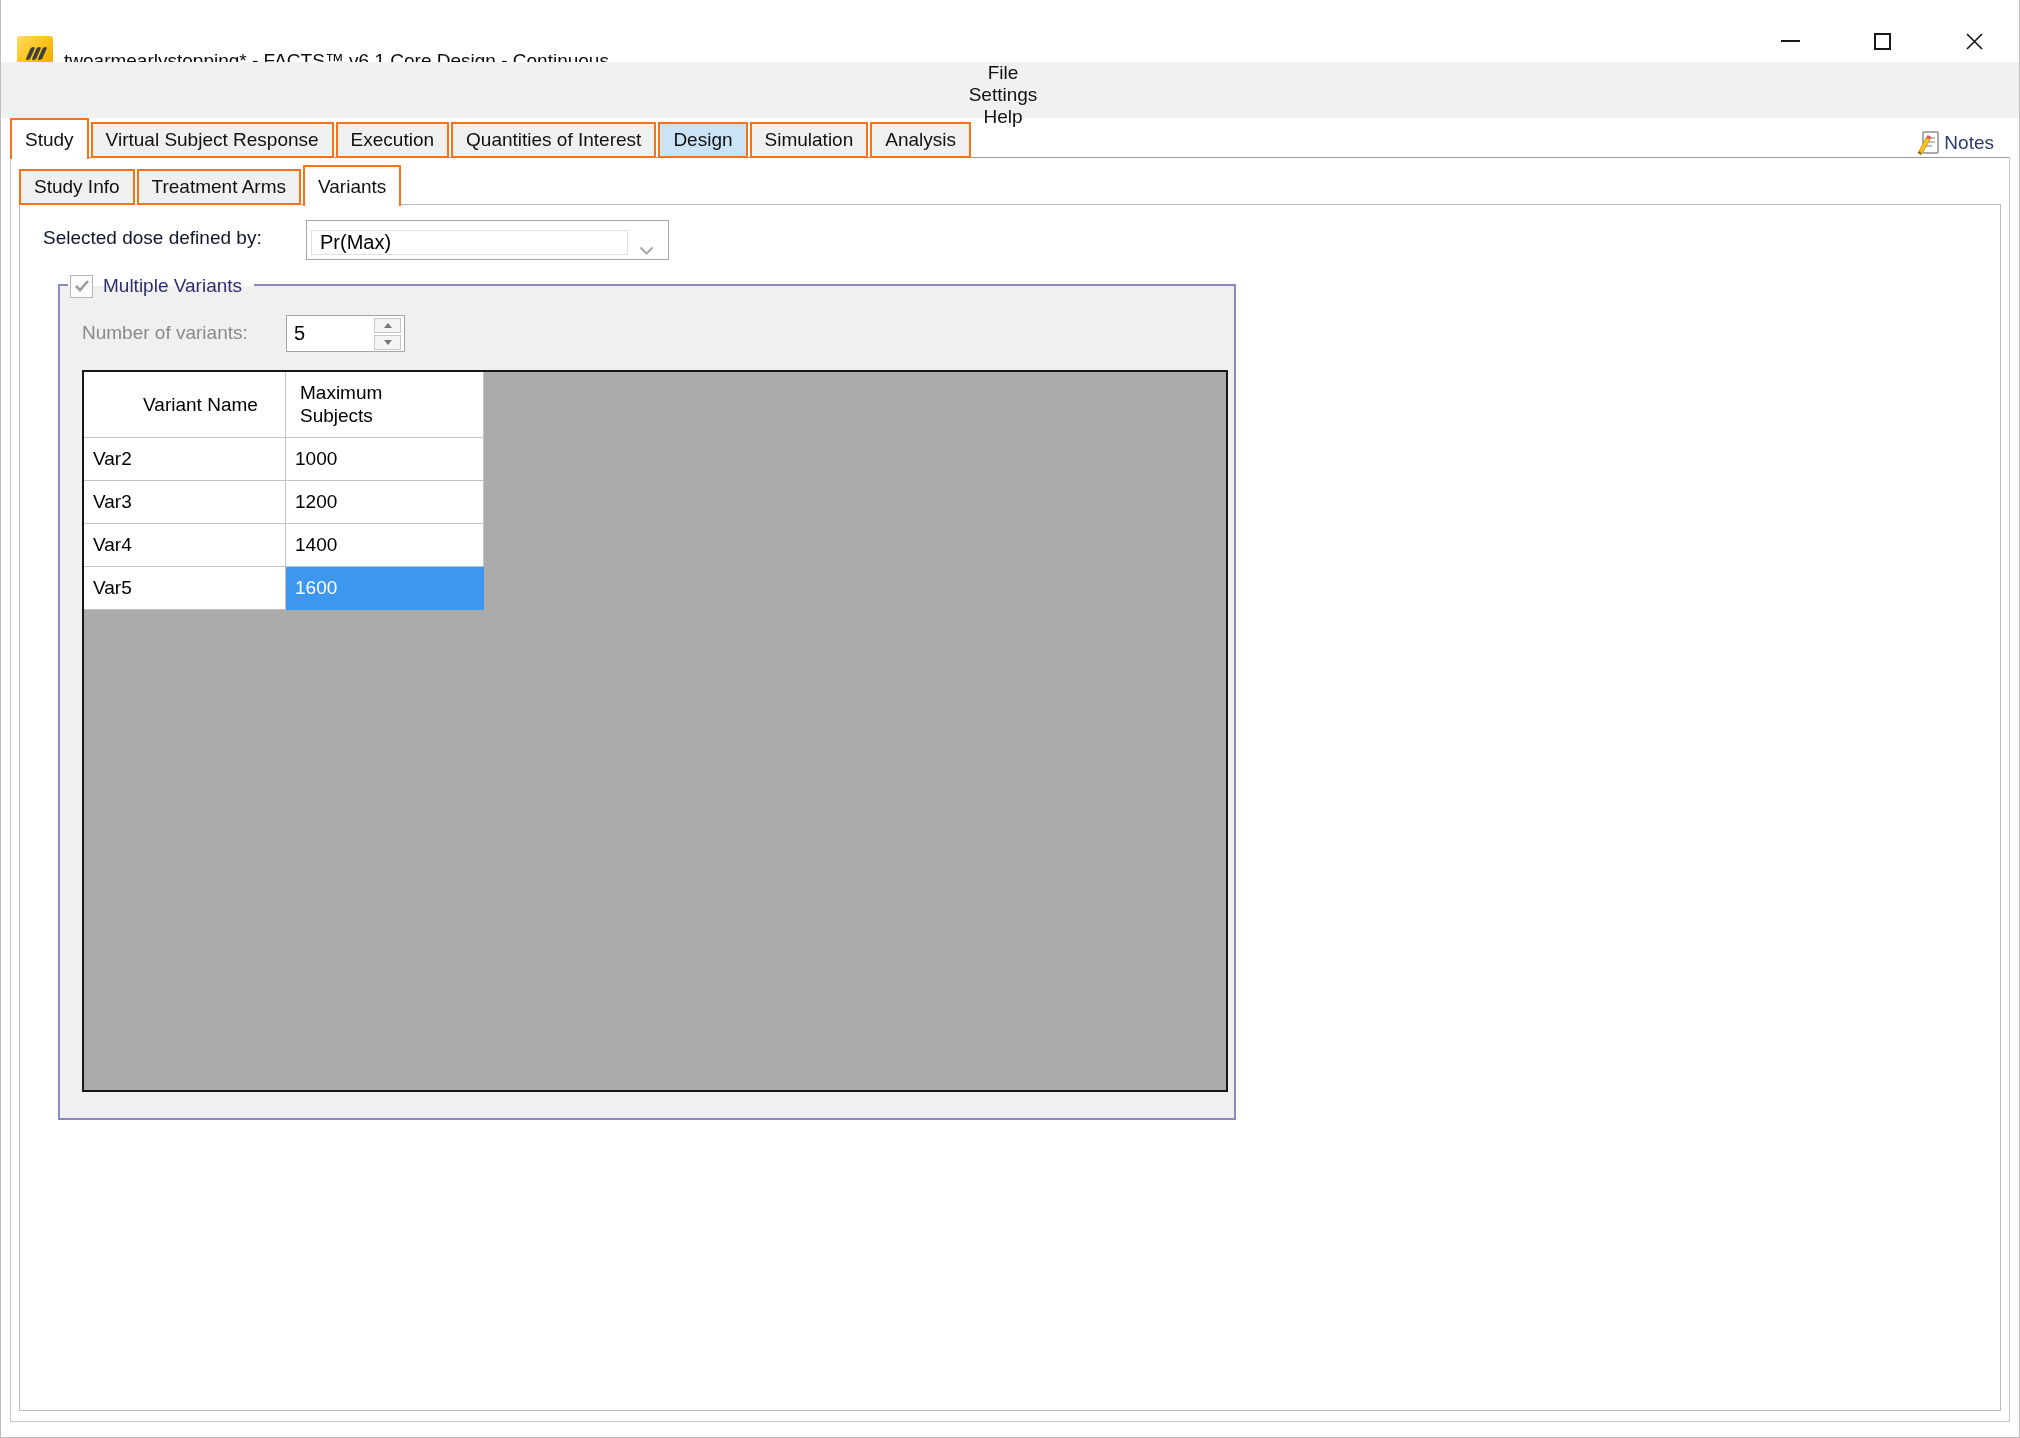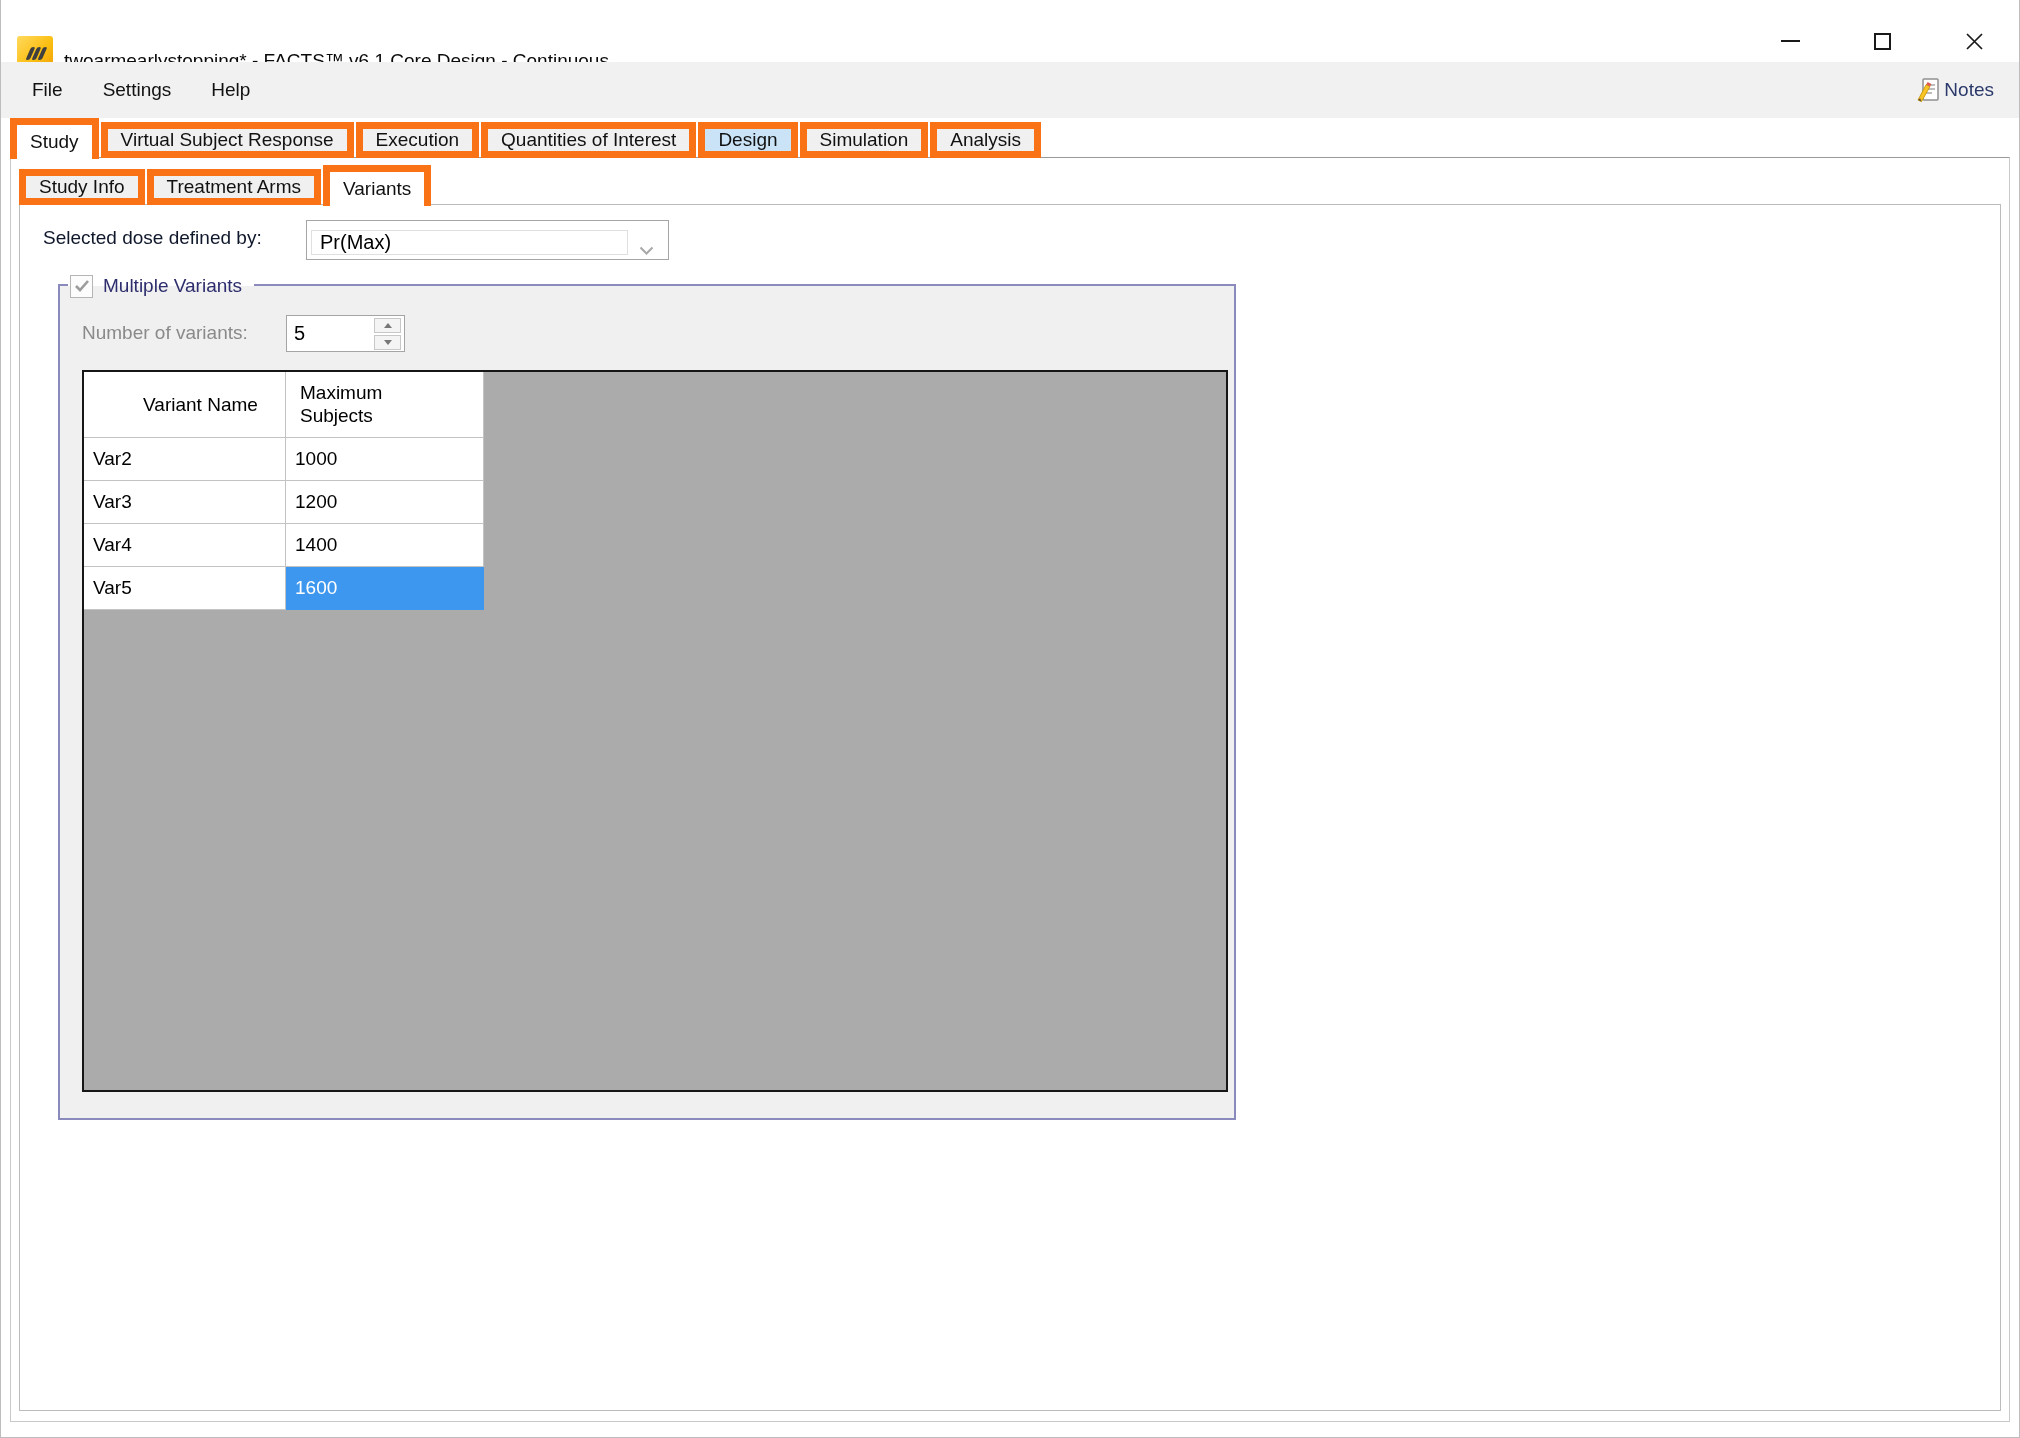--- a/index.html
+++ b/index.html
@@ -14,28 +14,28 @@
   .app-icon{width:36px;height:36px;border-radius:3px;margin-right:11px;flex:0 0 auto;
     background:linear-gradient(135deg,#ffd95e 0%,#fbbf12 55%,#ef9d06 100%);
     display:flex;align-items:center;justify-content:center;}
   .title-text{font-size:19px;color:#0a0a0a;white-space:nowrap;}
   .winbtns{margin-left:auto;display:flex;height:62px;}
   .winbtn{width:92px;height:62px;display:flex;align-items:center;justify-content:center;cursor:default;}
   .min-glyph{width:19px;height:2px;background:#1a1a1a;}
   .max-glyph{width:17px;height:17px;border:2px solid #1a1a1a;box-sizing:border-box;}
 
   
-  .menubar{position:absolute;top:62px;left:0;right:0;height:56px;background:#f1f1f1;display:flex;align-items:center;padding:0 26px 0 12px;box-sizing:border-box;}
+  .menubar{position:absolute;top:62px;left:0;right:0;height:56px;background:#f1f1f1;display:flex;align-items:center;padding:0 26px 0 12px;box-sizing:border-box;flex-direction:column;}
   .menu-item{font-size:19px;color:#111;padding:0 20px;}
   .notes-btn{margin-left:auto;display:flex;align-items:center;}
   .notes-label{font-size:19px;color:#2b3a6b;}
 
   
   .tabstrip-main{position:absolute;top:118px;left:10px;height:40px;display:flex;align-items:flex-end;z-index:6;}
-  .tab{box-sizing:border-box;height:36px;padding:0 13px;background:#f0f0f0;border:7px solid #f97316;
+  .tab{box-sizing:border-box;height:36px;padding:0 13px;background:#f0f0f0;border:2px solid #f97316;
     display:flex;align-items:center;font-size:19px;color:#111;margin-right:2px;white-space:nowrap;}
   .tab.selected{height:41px;background:#fff;border-bottom:none;margin-bottom:-1px;z-index:7;}
   .tab.highlighted{background:#cbe3f7;}
 
   .page1{position:absolute;top:157px;left:10px;right:10px;bottom:16px;background:#fff;
     border:1px solid #c9c9c9;border-top-color:#9a9a9a;box-sizing:border-box;}
 
   .tabstrip-sub{position:absolute;top:7px;left:8px;height:40px;display:flex;align-items:flex-end;z-index:6;}
   .page2{position:absolute;top:46px;left:8px;right:8px;bottom:10px;border:1px solid #bcbcbc;background:#fff;box-sizing:border-box;}
 

